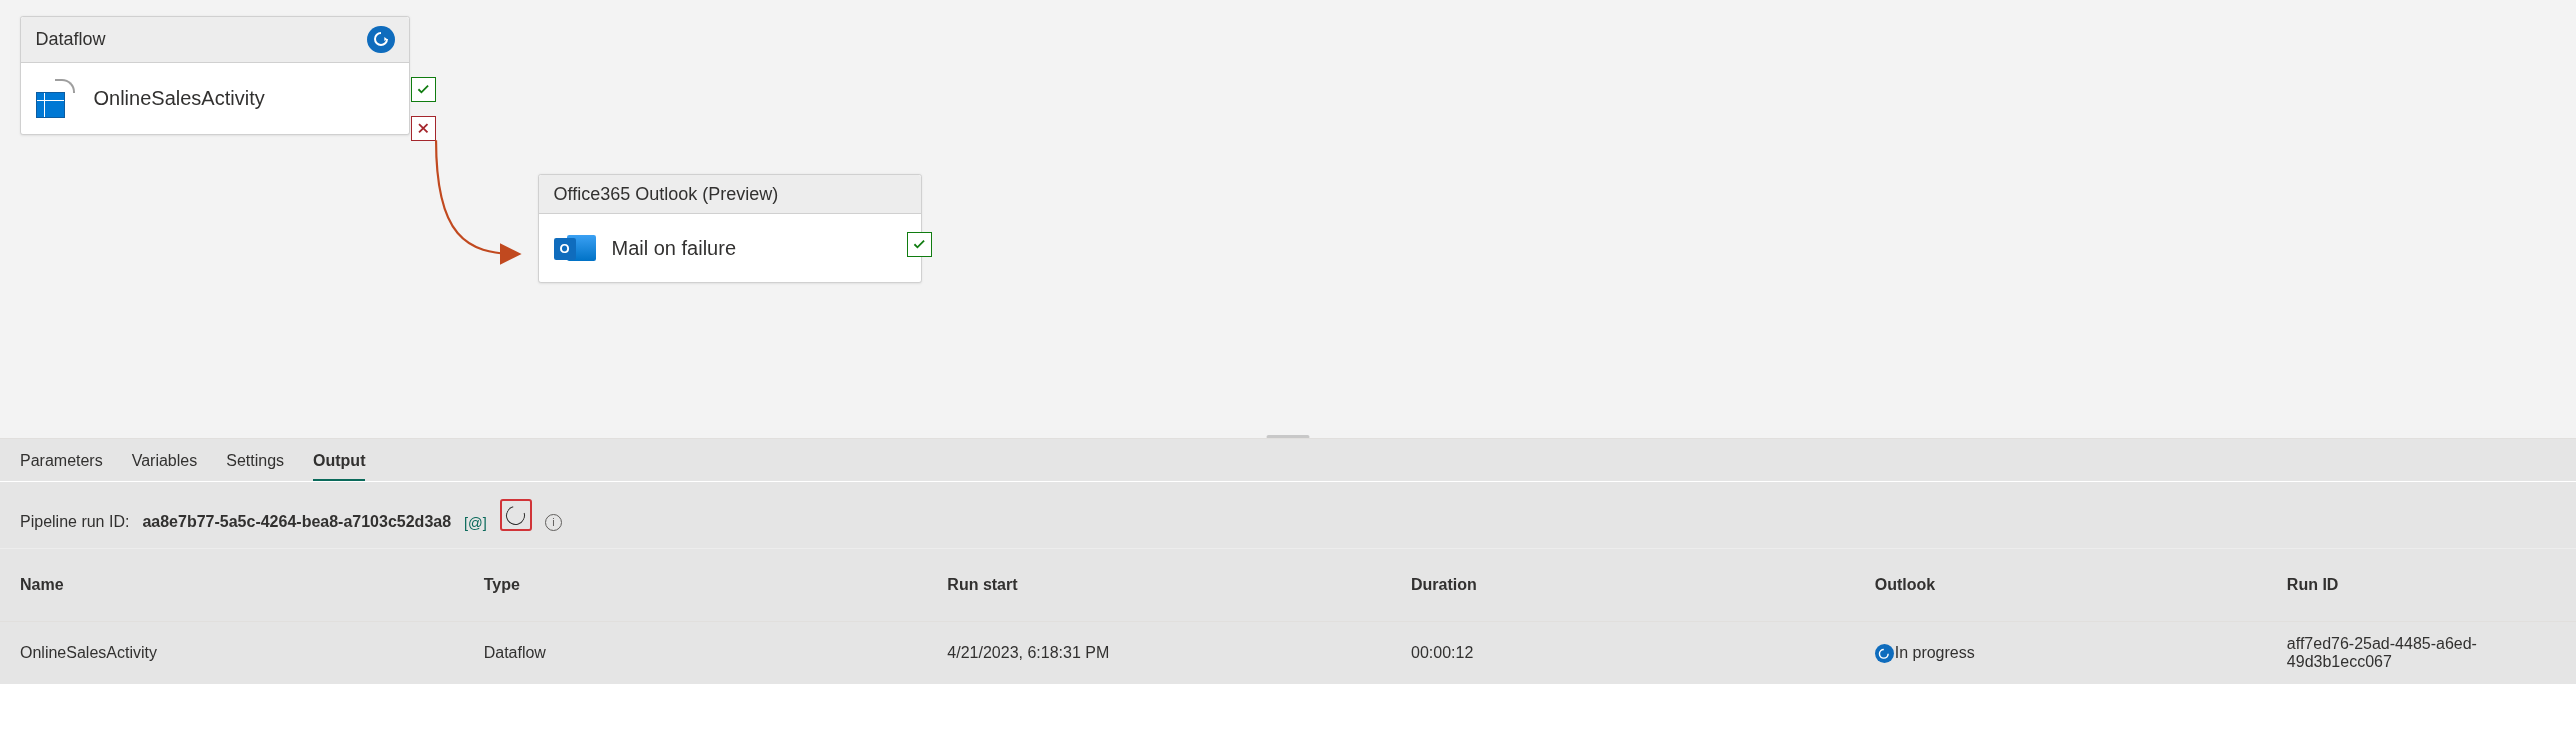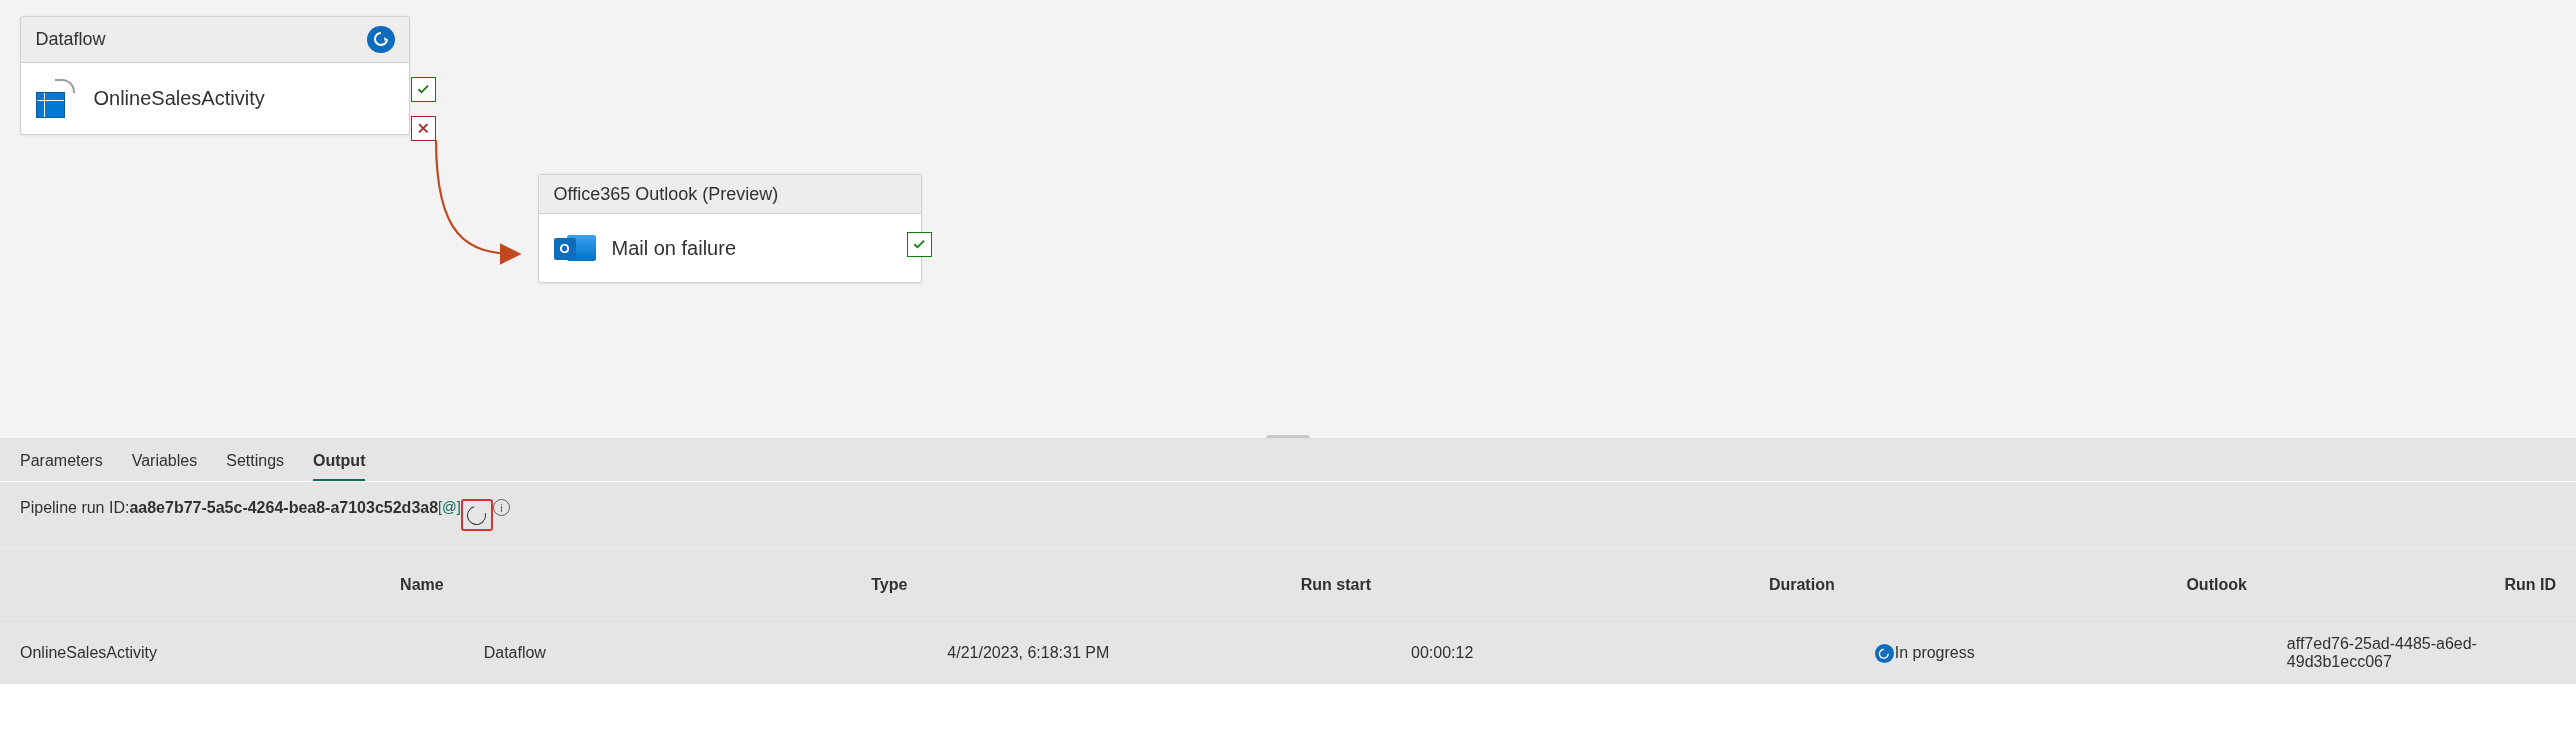--- a/index.html
+++ b/index.html
@@ -60,21 +60,21 @@
       border-top: 0.7px solid #e1dfdd; background: #e5e5e5;
     }
     .tabs {
       display: flex; gap: 29px; padding: 13px 20px 0; font-size: 16px;
       border-bottom: 0.7px solid #fff;
     }
     .tab { padding-bottom: 8.7px; color: #323130; cursor: pointer; }
     .tab.active { font-weight: 700; border-bottom: 2.9px solid #0b6a5b; }
 
     .runid-row {
-      display: flex; align-items: flex-start; 
+      display: flex; align-items: flex-end; gap: 13px;
       padding: 17.4px 20px; font-size: 16px; color: #323130;
       border-bottom: 0.7px solid #ededed;
     }
     .runid-row .val { font-weight: 600; }
     .mini-icon { color: #0b6a5b; font-size: 14.5px; }
 
     .refresh-circle {
       width: 32px; height: 32px; border: 2.2px solid #d13438; border-radius: 2.9px;
       display: flex; align-items: center; justify-content: center; cursor: pointer;
     }
@@ -86,21 +86,21 @@
     .info-o {
       width: 17.4px; height: 17.4px; border: 1.1px solid #605e5c; border-radius: 50%;
       display: flex; align-items: center; justify-content: center;
       font-size: 11px; color: #605e5c;
     }
 
     table.output {
       width: 100%; border-collapse: collapse; font-size: 16px; color: #323130;
     }
     table.output th {
-      text-align: right; font-weight: 600; padding: 27px 20px;
+      text-align: left; font-weight: 600; padding: 27px 20px;
       border-bottom: 0.7px solid #e1dfdd;
     }
     table.output td { padding: 13px 20px; }
 
     .status-cell { display: flex; align-items: center; gap: 1px; }
     .status-icn {
       width: 19px; height: 19px; border-radius: 50%; background: #0f6cbd;
       display: flex; align-items: center; justify-content: center; color: #fff; font-size:10px;
     }
 

